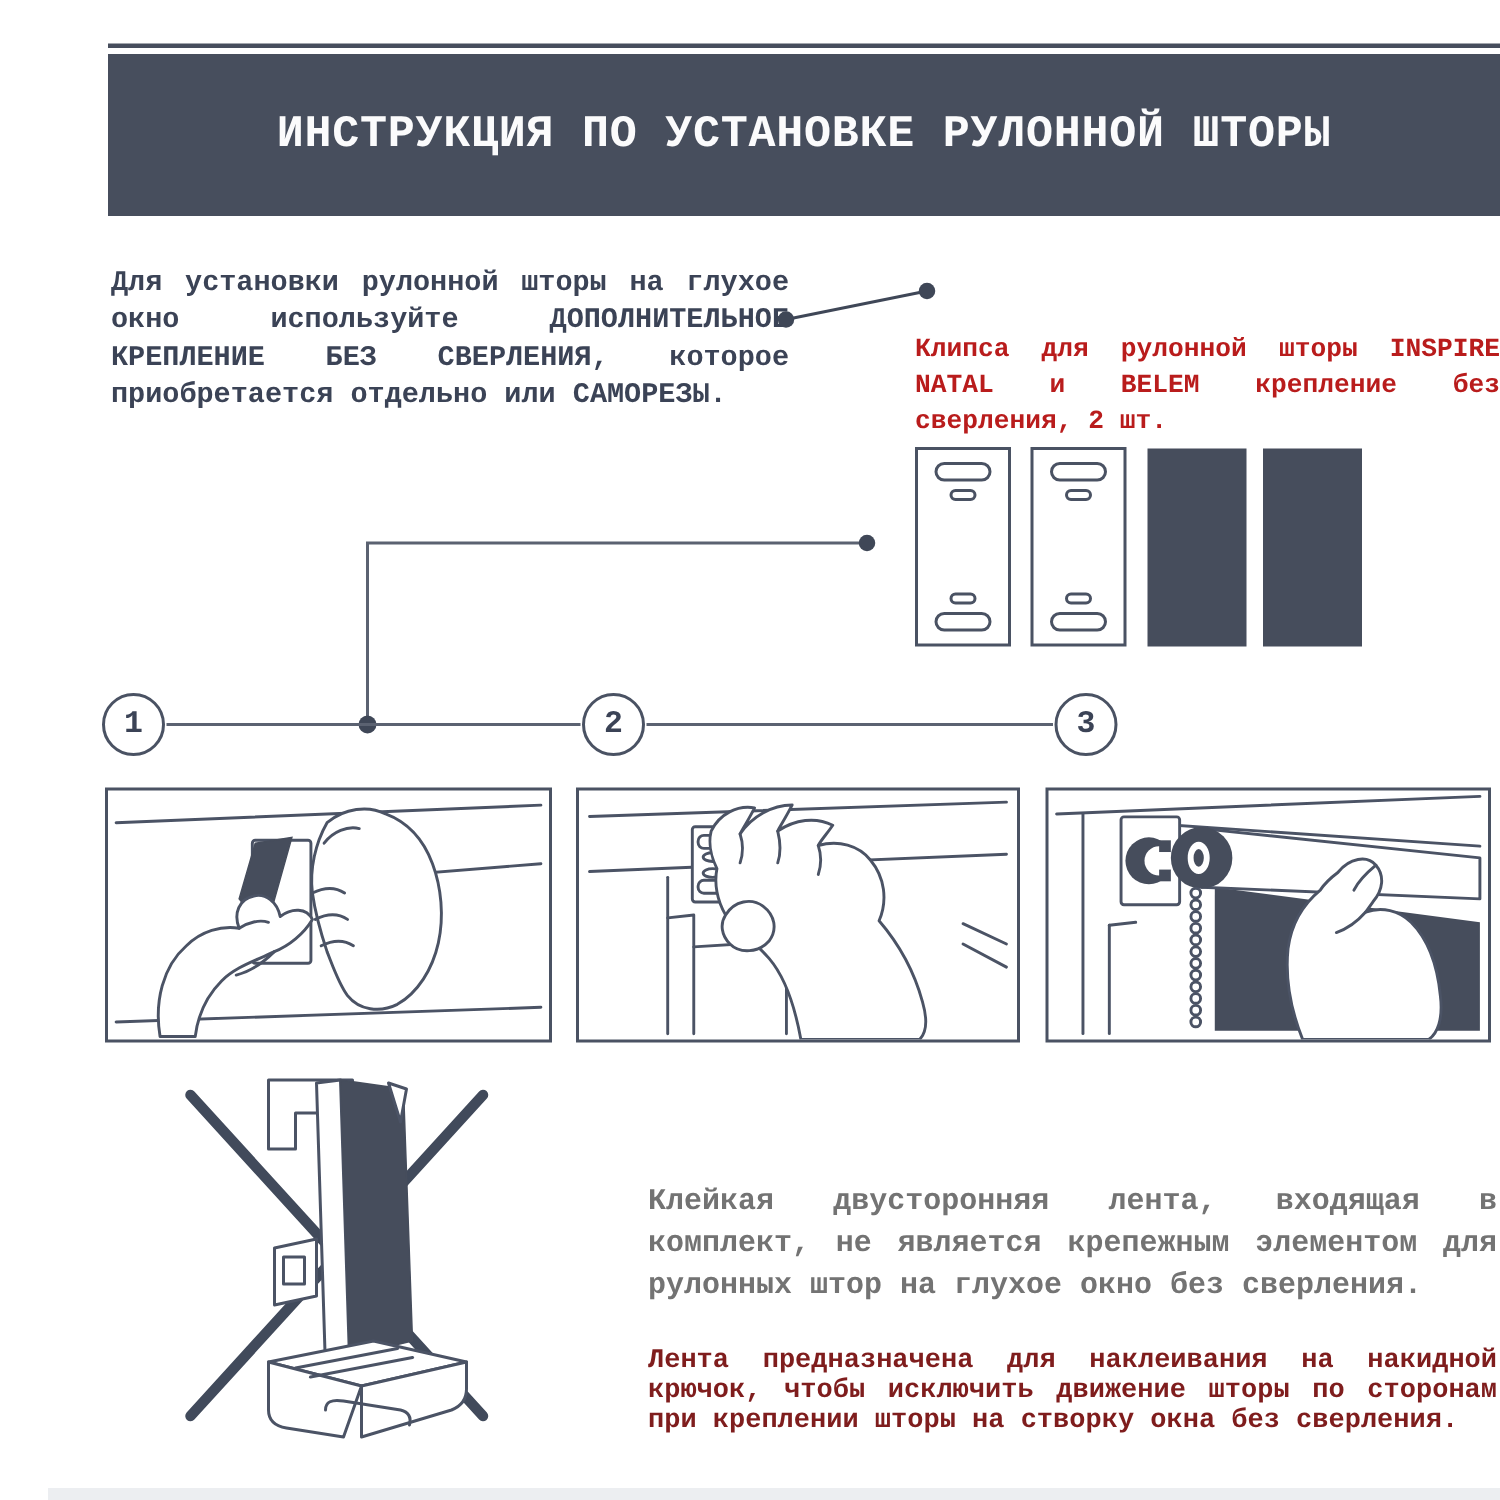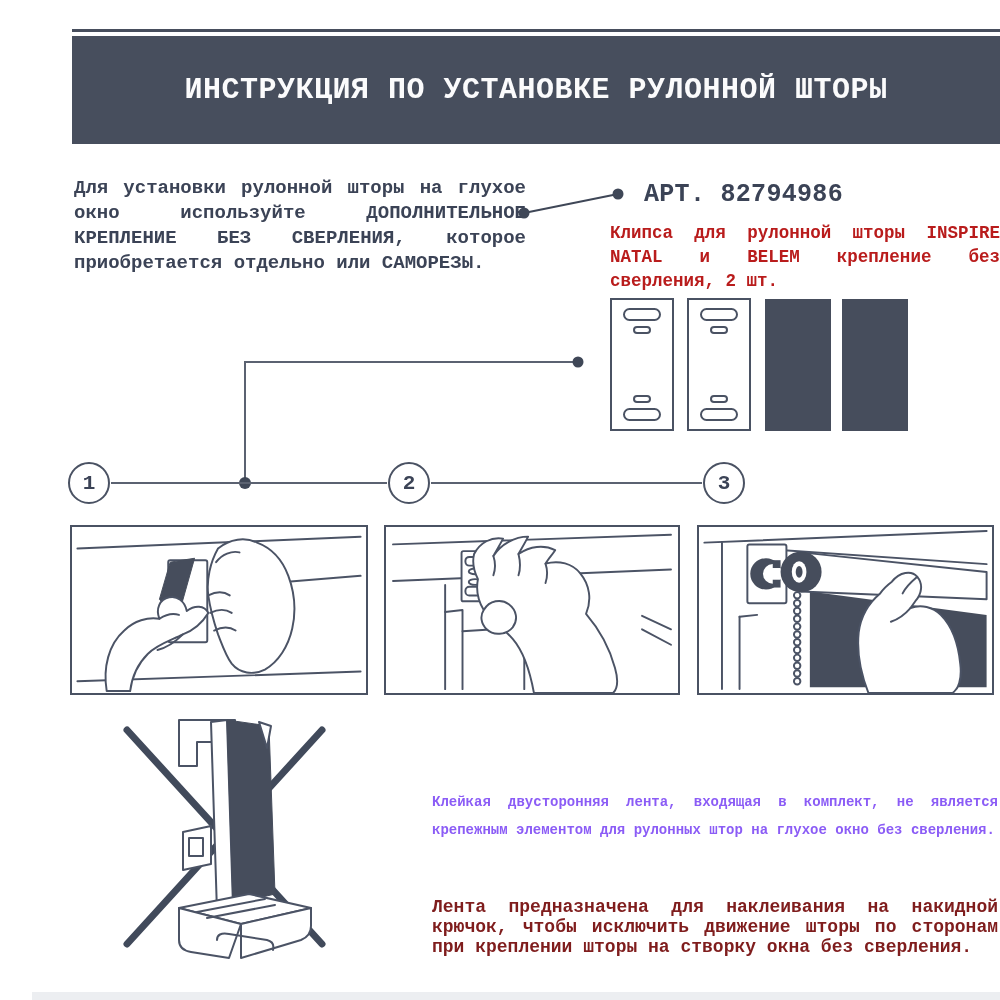--- a/index.html
+++ b/index.html
@@ -34,22 +34,22 @@
                font-size:21px;font-weight:700;color:#3b4356;}
 
   
   .panel{top:525px;height:170px;border:2px solid #4a5263;background:#fff;box-sizing:border-box;}
   #panel-1{left:38px;width:298px;}
   #panel-2{left:352px;width:296px;}
   #panel-3{left:665px;width:297px;}
   .panel svg{display:block;width:100%;height:100%;}
 
   
-  #warn-p1{left:400px;top:788px;width:566px;font-size:14px;line-height:28px;font-weight:700;
-           text-align:justify;color:#8b5cf6;}
+  #warn-p1{left:400px;top:788px;width:566px;font-size:20px;line-height:28px;font-weight:700;
+           text-align:justify;color:#737373;}
   #warn-p2{left:400px;top:897px;width:566px;font-size:18px;line-height:20px;font-weight:700;
            text-align:justify;color:#7f1d1d;}
 
   #bottom-strip{left:0;top:992px;width:1000px;height:8px;background:#eceef1;}
 
   .ln{stroke:#4b5365;stroke-width:2;fill:none;stroke-linecap:round;stroke-linejoin:round;}
   .fillw{fill:#ffffff;}
   .filld{fill:#464d5c;}
 </style>
 </head>
@@ -58,21 +58,20 @@
 <div id="page">
 
   <div class="abs" id="top-rule"></div>
 
   <div class="abs" id="header-bar">
     <div class="t">ИНСТРУКЦИЯ ПО УСТАНОВКЕ РУЛОННОЙ ШТОРЫ</div>
   </div>
 
   <div class="abs" id="intro-left">Для установки рулонной шторы на глухое окно используйте ДОПОЛНИТЕЛЬНОЕ КРЕПЛЕНИЕ БЕЗ СВЕРЛЕНИЯ, которое приобретается отдельно или САМОРЕЗЫ.</div>
 
-  <div class="abs" id="art-label">АРТ. 82794986</div>
   <div class="abs" id="art-desc">Клипса для рулонной шторы INSPIRE NATAL и BELEM крепление без сверления, 2 шт.</div>
 
   <div class="abs clip-outline" style="left:578px">
     <span class="tab-big" style="top:8px"></span>
     <span class="tab-small" style="top:26px"></span>
     <span class="tab-small" style="top:95px"></span>
     <span class="tab-big" style="top:108px"></span>
   </div>
   <div class="abs clip-outline" style="left:655px">
     <span class="tab-big" style="top:8px"></span>

